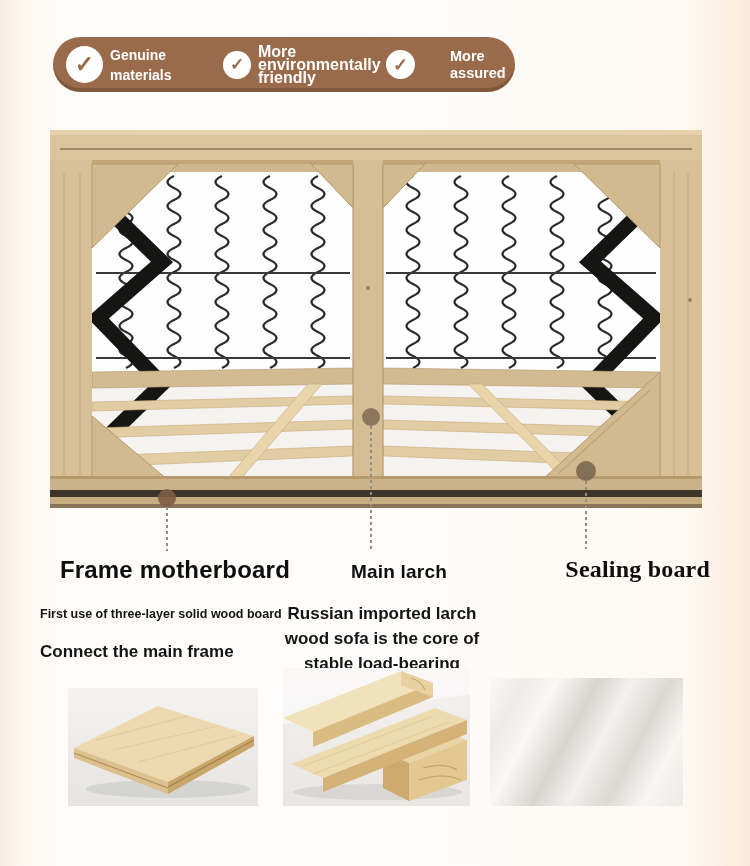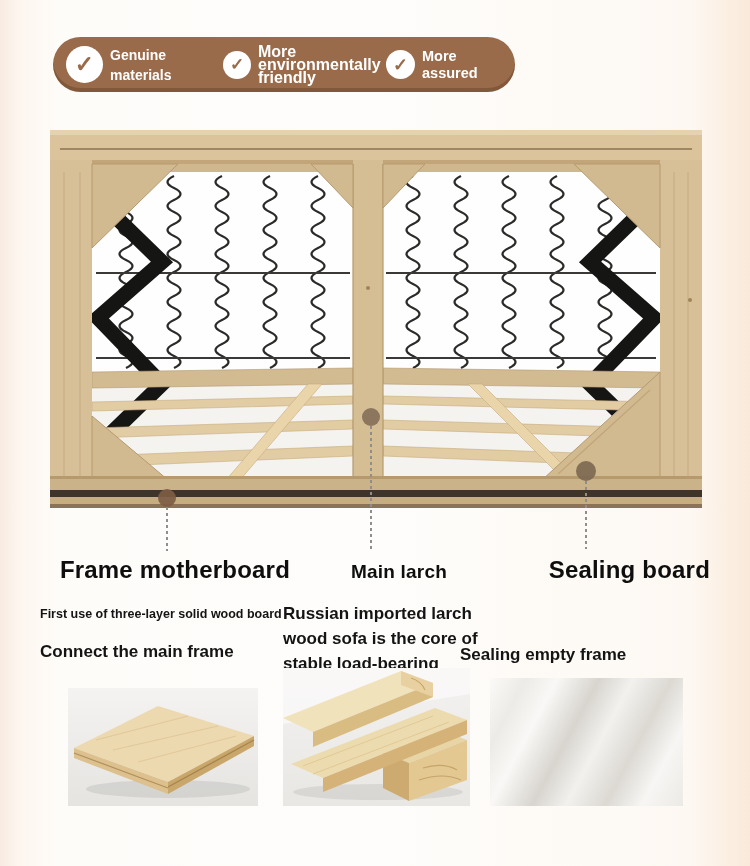--- a/index.html
+++ b/index.html
@@ -13,39 +13,39 @@
     border-radius:28px;box-shadow:inset 0 -4px 0 rgba(70,40,20,.28);}
   .badge{position:absolute;top:0;height:100%;display:flex;align-items:center;gap:7px;}
   .circ{background:#ffffff;border-radius:50%;display:flex;align-items:center;justify-content:center;
     color:#9a6b4a;font-weight:bold;flex:none;}
   .lbl{color:#fff;font-weight:bold;}
   .b1{left:13px}  .b1 .circ{width:37px;height:37px;font-size:23px}
   .b1 .lbl{font-size:14px;line-height:20px;width:96px;}
   .b2{left:170px} .b2 .circ{width:28px;height:28px;font-size:17px}
   .b2 .lbl{font-size:16px;line-height:13px;width:120px;}
   .b3{left:333px} .b3 .circ{width:29px;height:29px;font-size:18px}
-  .b3 .lbl{font-size:14.5px;line-height:17px;width:82px;}
+  .b3 .lbl{font-size:14.5px;line-height:17px;width:82px;margin-left:28px;}
   
   .photo{position:absolute;left:50px;top:130px;width:652px;height:378px;}
   
   .dot{position:absolute;border-radius:50%;background:#7d5c45;opacity:.92;}
   .dline{position:absolute;width:2px;
     background:repeating-linear-gradient(to bottom,#8f8e8c 0 3px,transparent 3px 6px);}
   
   .hdr{position:absolute;font-weight:bold;text-align:right;color:#0e0e0e;letter-spacing:.2px;}
   .hdr1{left:40px;top:556px;width:250px;font-size:24px;}
   .hdr2{left:297px;top:561px;width:150px;font-size:19px;}
-  .hdr3{left:460px;top:556px;width:250px;font-size:24px;}
+  .hdr3{left:460px;top:556px;width:250px;font-size:24px;font-family:Liberation Serif, serif;}
   .sub{position:absolute;font-weight:bold;text-align:left;color:#141414;}
   .s-small{font-size:12.5px;}
   .s-med{font-size:17px;margin-top:11px;}
   .c1{left:40px;width:250px;}
   .c3{left:460px;width:250px;}
   .desc2{position:absolute;left:283px;top:601px;width:198px;font-size:17px;line-height:25px;
-    font-weight:bold;text-align:left;color:#141414;}
+    font-weight:bold;text-align:center;color:#141414;}
   
   .prod-img{position:absolute;display:block;}
   .fabric{
     background:linear-gradient(118deg,#fbfaf8 0%,#edebe7 14%,#f9f8f6 26%,#d8d5cf 42%,
       #f2f1ee 55%,#dcd9d3 70%,#f7f6f4 84%,#eceae6 100%);
   }
 </style>
 </head>
 <body>
 
@@ -198,16 +198,15 @@
     <polygon points="100,84 126,95 126,133 100,120" fill="#cdab70"></polygon>
     <polygon points="126,95 184,72 184,112 126,133" fill="#e3c892"></polygon>
     <path d="M140,100 q20,-6 34,2 M136,112 q24,-8 42,0" stroke="#c5a468" stroke-width="1.2" fill="none"></path>
 
     <polygon points="8,96 152,40 184,52 40,110" fill="#ecdbae"></polygon>
     <polygon points="40,110 184,52 184,66 40,124" fill="#d5b277"></polygon>
     <path d="M20,98 L150,48 M30,106 L166,54" stroke="#e0c793" stroke-width="1" fill="none" opacity="0.9"></path>
   </svg>
 
   <div class="hdr hdr3">Sealing board</div>
-  <div class="sub s-med  c3" style="top:634px;">Sealing empty frame</div>
   <div class="prod-img fabric" style="left:490px;top:678px;width:193px;height:128px;"></div>
 
 </div>
 
 </body></html>

